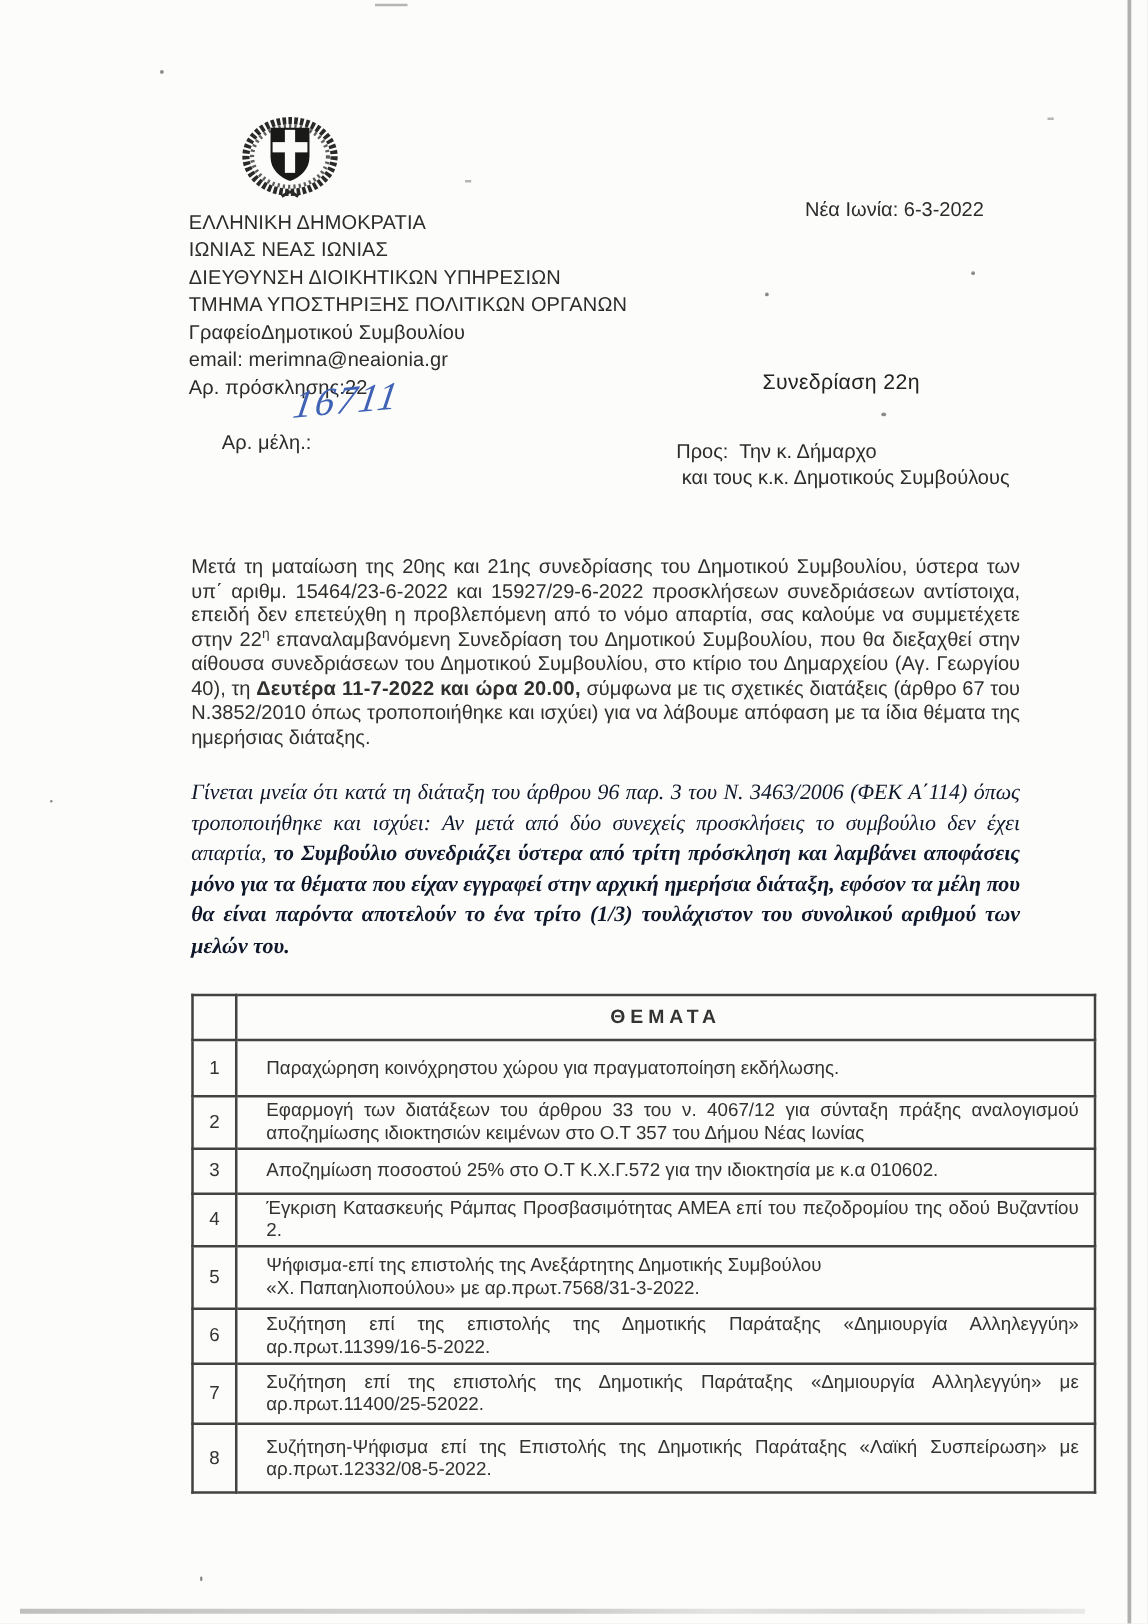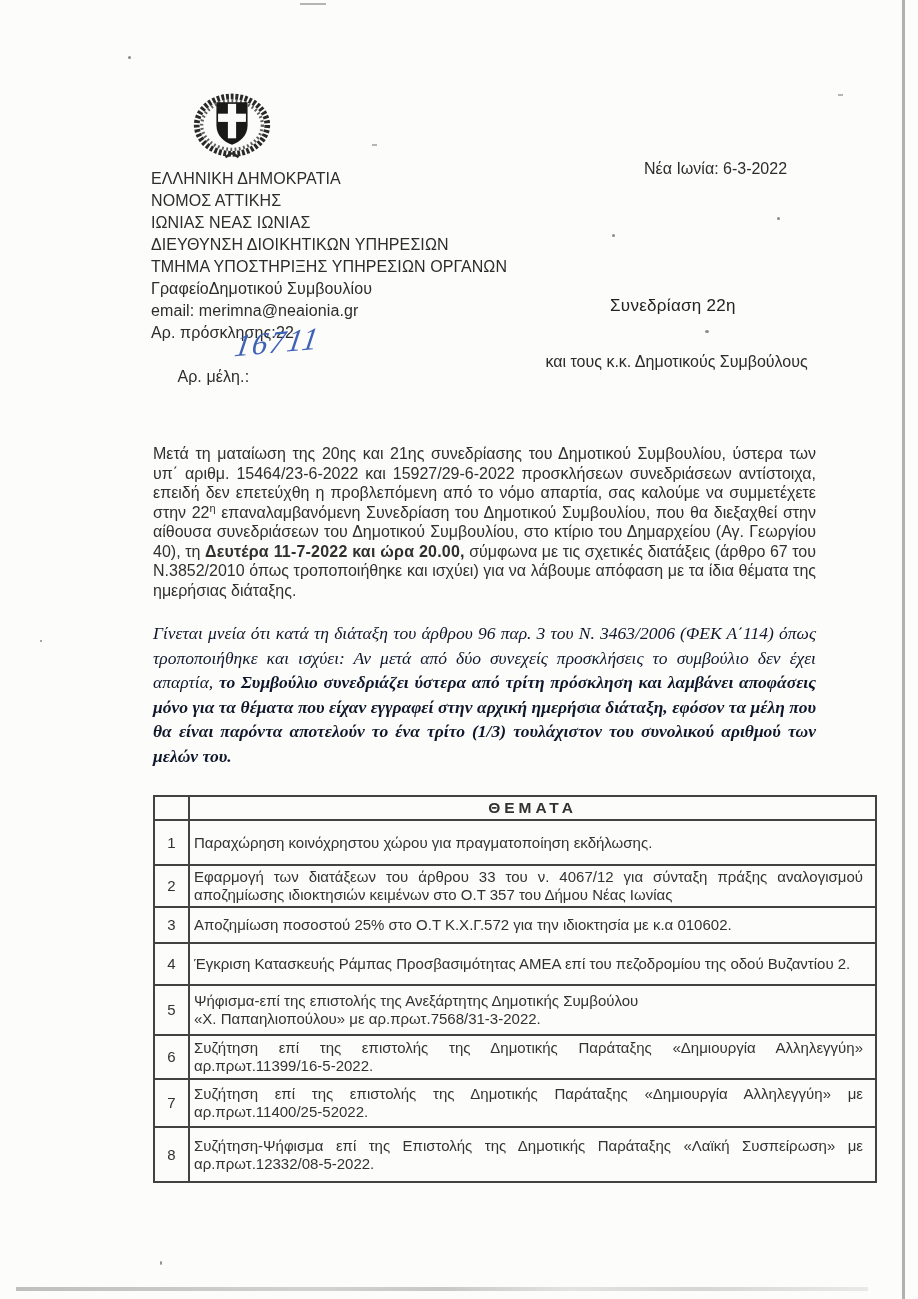--- a/index.html
+++ b/index.html
@@ -34,21 +34,21 @@
   .p1 { top:444px; font-size:16px; line-height:19.5px; color:#303030; }
   .p1 sup { font-size:11px; line-height:0; }
   .p1 b { letter-spacing:0.2px; }
   .p2 { top:621px; font-family:"Liberation Serif", serif; font-style:italic; font-size:17.5px; line-height:24.5px; color:#0f172a; }
 
   
   .agenda { position:absolute; left:153px; top:795px; width:724px; border-collapse:collapse; table-layout:fixed;
             font-size:15px; line-height:18px; color:#333; }
   .agenda td { border:2px solid #424240; vertical-align:middle; }
   .agenda td.num { width:33px; text-align:center; padding:0; }
-  .agenda td.topic { padding:2px 12px 2px 4px; text-align:justify; }
+  .agenda td.topic { padding:2px 12px 2px 23px; text-align:justify; }
   .agenda td.topic-head { text-align:center; font-weight:bold; letter-spacing:4px; font-size:15.5px; padding:0; }
   .prewrap { white-space:pre-line; }
 
   
   .speck { position:absolute; background:#8a8a88; border-radius:50%; }
   .dash  { position:absolute; background:#b5b5b3; }
   .edge-right { position:absolute; left:902px; top:0; width:3px; height:1299px; background:#b0b0ae; }
   .bottom-band { position:absolute; left:16px; top:1287px; width:852px; height:4px;
     background:linear-gradient(90deg,#bfbfbd,#d2d2d0 35%,#c8c8c6 50%,#e3e3e1 65%,#d6d6d4 80%,#e9e9e7); }
 </style>
@@ -61,46 +61,46 @@
     <ellipse cx="50" cy="39" rx="43" ry="35" fill="none" stroke="#2a2a28" stroke-width="7" stroke-dasharray="3.5 2.2"></ellipse>
     <ellipse cx="50" cy="39" rx="37" ry="29.5" fill="none" stroke="#2a2a28" stroke-width="4" stroke-dasharray="2.2 3" opacity="0.75"></ellipse>
     <path d="M50 73 L42 78 M50 73 L58 78" stroke="#2a2a28" stroke-width="3" fill="none"></path>
     <path d="M31 11 h38 v28 c0 13 -9 20 -19 24 c-10 -4 -19 -11 -19 -24 z" fill="#191917"></path>
     <rect x="45" y="13" width="10" height="42" fill="#fbfbf9"></rect>
     <rect x="33" y="25" width="34" height="10" fill="#fbfbf9"></rect>
   </svg>
 
   <div class="sender">
     <div class="line">ΕΛΛΗΝΙΚΗ ΔΗΜΟΚΡΑΤΙΑ</div>
-    <div class="line">ΝΟΜΟΣ ΑΤΤΙΚΗΣ</div>
     <div class="line">ΙΩΝΙΑΣ ΝΕΑΣ ΙΩΝΙΑΣ</div>
     <div class="line">ΔΙΕΥΘΥΝΣΗ ΔΙΟΙΚΗΤΙΚΩΝ ΥΠΗΡΕΣΙΩΝ</div>
-    <div class="line">ΤΜΗΜΑ ΥΠΟΣΤΗΡΙΞΗΣ ΥΠΗΡΕΣΙΩΝ ΟΡΓΑΝΩΝ</div>
+    <div class="line">ΤΜΗΜΑ ΥΠΟΣΤΗΡΙΞΗΣ ΠΟΛΙΤΙΚΩΝ ΟΡΓΑΝΩΝ</div>
     <div class="line">ΓραφείοΔημοτικού Συμβουλίου</div>
     <div class="line">email: merimna@neaionia.gr</div>
     <div class="line">Αρ. πρόσκλησης:22</div>
     <div class="line protocol-row">
       <span>Αρ. μέλη.:</span>
       <span class="handwritten">16711</span>
     </div>
   </div>
 
   <div class="date-line">Νέα Ιωνία: 6-3-2022</div>
   <div class="session-title">Συνεδρίαση  22η</div>
   <div class="recipients">
+    <div class="line">Προς:  Την κ. Δήμαρχο</div>
     <div class="line"> και τους κ.κ. Δημοτικούς Συμβούλους</div>
   </div>
 
   <p class="body-p p1"><span>Μετά τη ματαίωση της 20ης και 21ης συνεδρίασης του Δημοτικού Συμβουλίου, ύστερα των υπ΄ αριθμ. 15464/23-6-2022 και 15927/29-6-2022 προσκλήσεων συνεδριάσεων αντίστοιχα, επειδή δεν επετεύχθη η προβλεπόμενη από το νόμο απαρτία, σας καλούμε να συμμετέχετε στην 22</span><sup>η</sup><span> επαναλαμβανόμενη Συνεδρίαση του Δημοτικού Συμβουλίου, που θα διεξαχθεί στην αίθουσα συνεδριάσεων του Δημοτικού Συμβουλίου, στο κτίριο του Δημαρχείου (Αγ. Γεωργίου 40), τη </span><b>Δευτέρα 11-7-2022 και ώρα 20.00,</b><span> σύμφωνα με τις σχετικές διατάξεις (άρθρο 67 του Ν.3852/2010 όπως τροποποιήθηκε και ισχύει) για να λάβουμε απόφαση με τα ίδια θέματα της ημερήσιας διάταξης.</span></p>
 
   <p class="body-p p2"><span>Γίνεται μνεία ότι κατά τη διάταξη του άρθρου 96 παρ. 3 του Ν. 3463/2006 (ΦΕΚ Α΄114) όπως τροποποιήθηκε και ισχύει: Αν μετά από δύο συνεχείς προσκλήσεις το συμβούλιο δεν έχει απαρτία, </span><b>το Συμβούλιο συνεδριάζει ύστερα από τρίτη πρόσκληση και λαμβάνει αποφάσεις μόνο για τα θέματα που είχαν εγγραφεί στην αρχική ημερήσια διάταξη, εφόσον τα μέλη που θα είναι παρόντα αποτελούν το ένα τρίτο (1/3) τουλάχιστον του συνολικού αριθμού των μελών του.</b></p>
 
   <table class="agenda">
     <tbody>
-        <tr style="height:24px">
+        <tr style="height:36px">
       <td class="num"></td>
       <td class="topic-head">ΘΕΜΑΤΑ</td>
     </tr>
     <tr style="height:45px">
       <td class="num">1</td>
       <td class="topic">Παραχώρηση κοινόχρηστου χώρου για πραγματοποίηση εκδήλωσης.</td>
     </tr>
     <tr style="height:40px">
       <td class="num">2</td>
       <td class="topic">Εφαρμογή των διατάξεων του άρθρου 33 του ν. 4067/12 για σύνταξη πράξης αναλογισμού αποζημίωσης ιδιοκτησιών κειμένων στο Ο.Τ 357 του Δήμου Νέας Ιωνίας</td>

